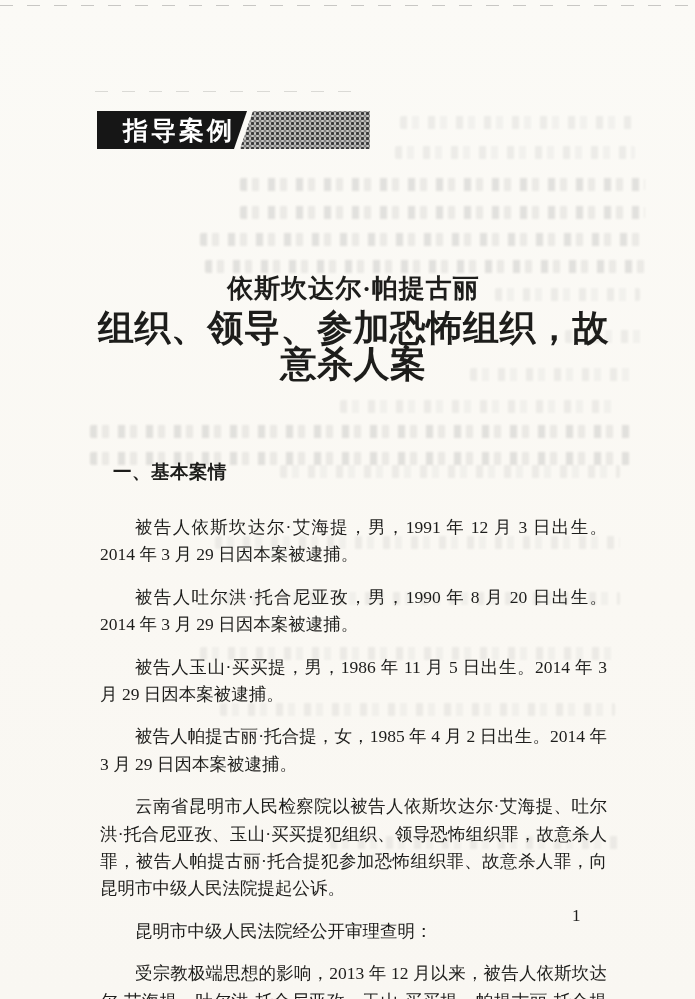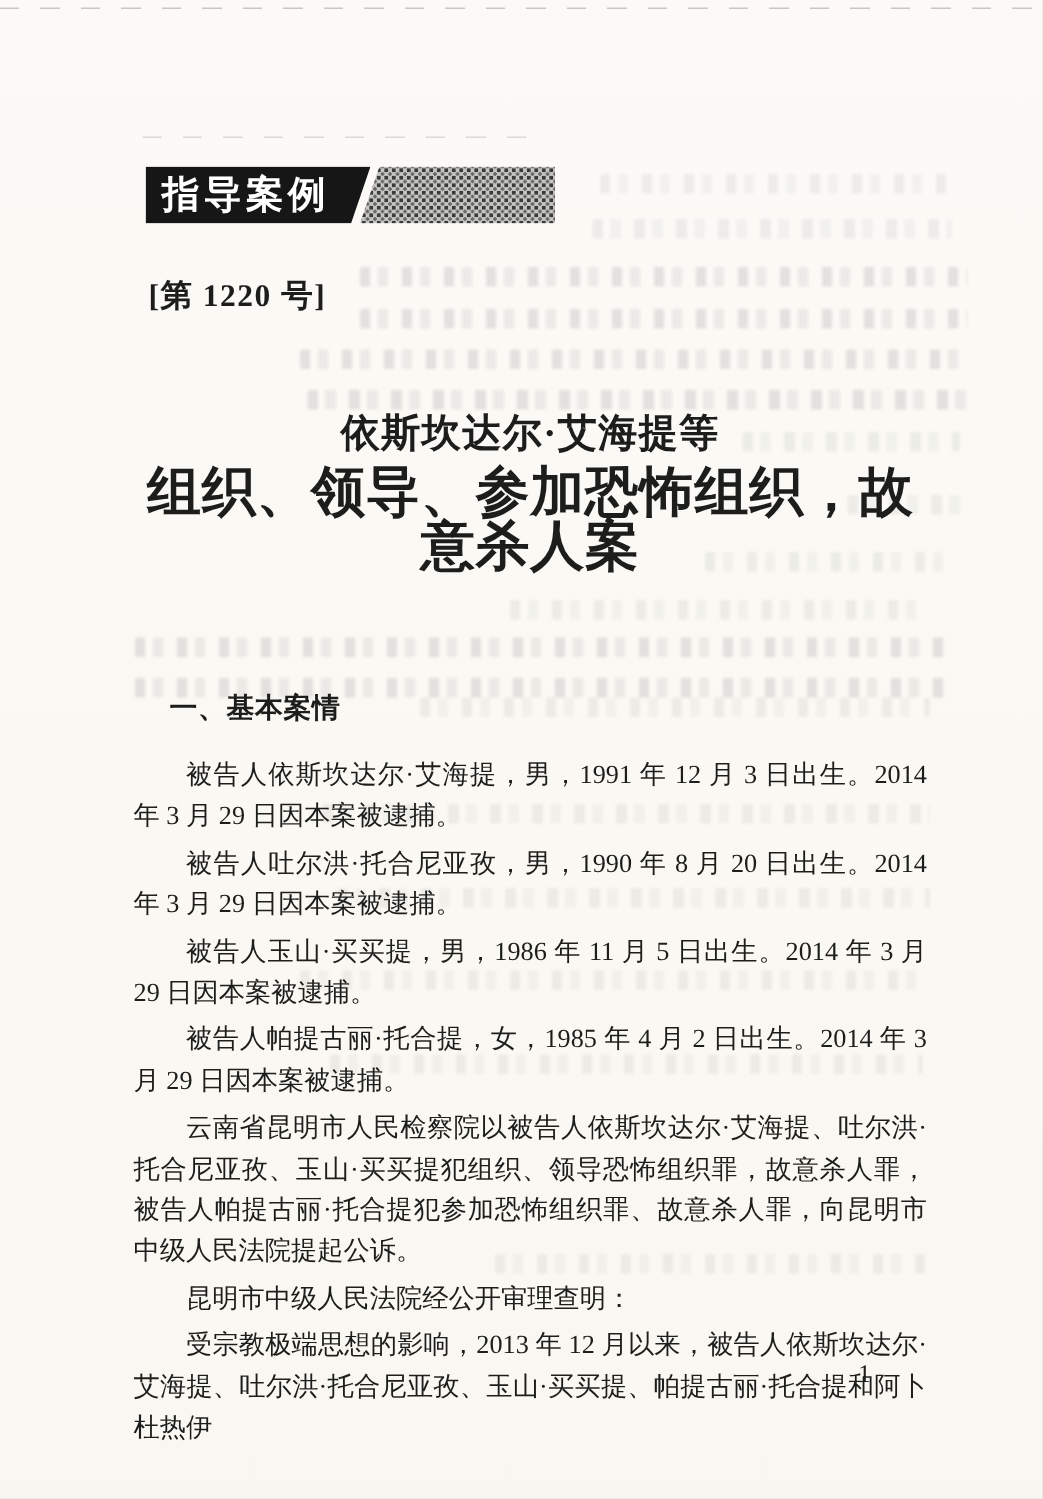--- a/index.html
+++ b/index.html
@@ -38,21 +38,21 @@
   .banner-box{
     position:absolute;left:0;top:0;height:38px;width:150px;
     background:var(--banner-bg);
     clip-path:polygon(0 0,100% 0,calc(100% - 13px) 100%,0 100%);
     display:flex;align-items:center;
   }
   .banner-label{
     font-family:"Liberation Sans","DejaVu Sans",sans-serif;
     font-weight:700;font-size:25px;line-height:1;
     letter-spacing:3px;color:var(--banner-text);
-    padding-left:11px;white-space:nowrap;
+    padding-left:26px;white-space:nowrap;
   }
   .banner-hatch{
     position:absolute;left:143px;top:0;height:38px;width:130px;
     background-color:#c7c6c3;
     background-image:
       radial-gradient(circle,#3b3b3b 1.4px,rgba(0,0,0,0) 1.5px),
       radial-gradient(circle,#6a6a6a 1.2px,rgba(0,0,0,0) 1.3px);
     background-size:5px 5px,5px 5px;
     background-position:0 0,2.5px 2.5px;
     clip-path:polygon(13px 0,100% 0,100% 100%,0 100%);
@@ -75,21 +75,21 @@
   .subtitle-line2{padding-left:70px;}
   .section-heading{
     position:absolute;left:113px;top:459px;
     font-size:18.5px;font-weight:700;letter-spacing:.5px;text-align:center;
   }
   .body-text{
     position:absolute;left:85px;top:499px;width:537px;
     font-size:17.5px;line-height:27.4px;
     text-align:justify;text-justify:inter-ideograph;
   }
-  .body-text p{margin:4px;text-indent:2em;}
+  .body-text p{margin:15px;text-indent:2em;}
   .page-number{
     position:absolute;left:572px;top:906px;
     font-size:17px;
   }
 </style>
 </head>
 <body>
 
 <div class="page">
 
@@ -115,24 +115,23 @@
   <div class="ghost light" style="left:220px;top:703px;width:395px;"></div>
   <div class="ghost light" style="left:330px;top:836px;width:290px;"></div>
 
   <div class="banner">
     <div class="banner-box">
       <span class="banner-label">指导案例</span>
     </div>
     <div class="banner-hatch"></div>
   </div>
 
-  <div class="case-no">[第 1220 号]</div>
 
   <div class="title-block">
-    <p class="title-line1">依斯坎达尔·艾海提等</p>
+    <p class="title-line1">依斯坎达尔·帕提古丽</p>
     <p class="title-line2">组织、领导、参加恐怖组织，故意杀人案</p>
   </div>
 
 
   <div class="section-heading">一、基本案情</div>
 
   <div class="body-text">
     <p>被告人依斯坎达尔·艾海提，男，1991 年 12 月 3 日出生。2014 年 3 月 29 日因本案被逮捕。</p>
     <p>被告人吐尔洪·托合尼亚孜，男，1990 年 8 月 20 日出生。2014 年 3 月 29 日因本案被逮捕。</p>
     <p>被告人玉山·买买提，男，1986 年 11 月 5 日出生。2014 年 3 月 29 日因本案被逮捕。</p>

